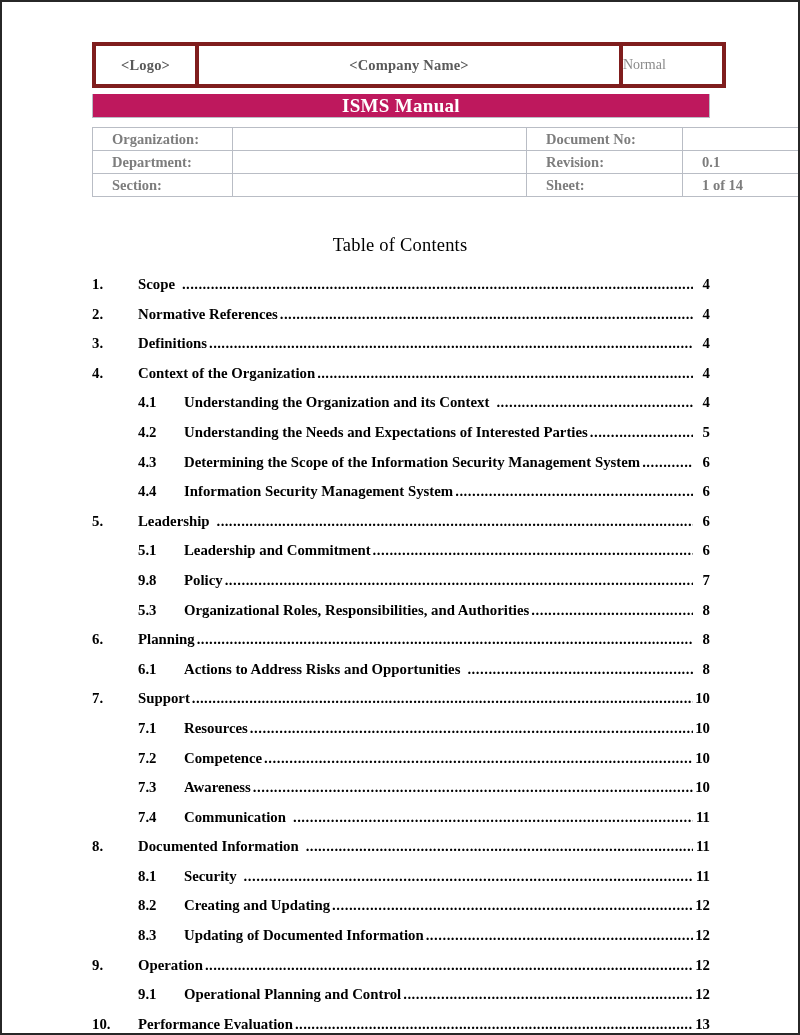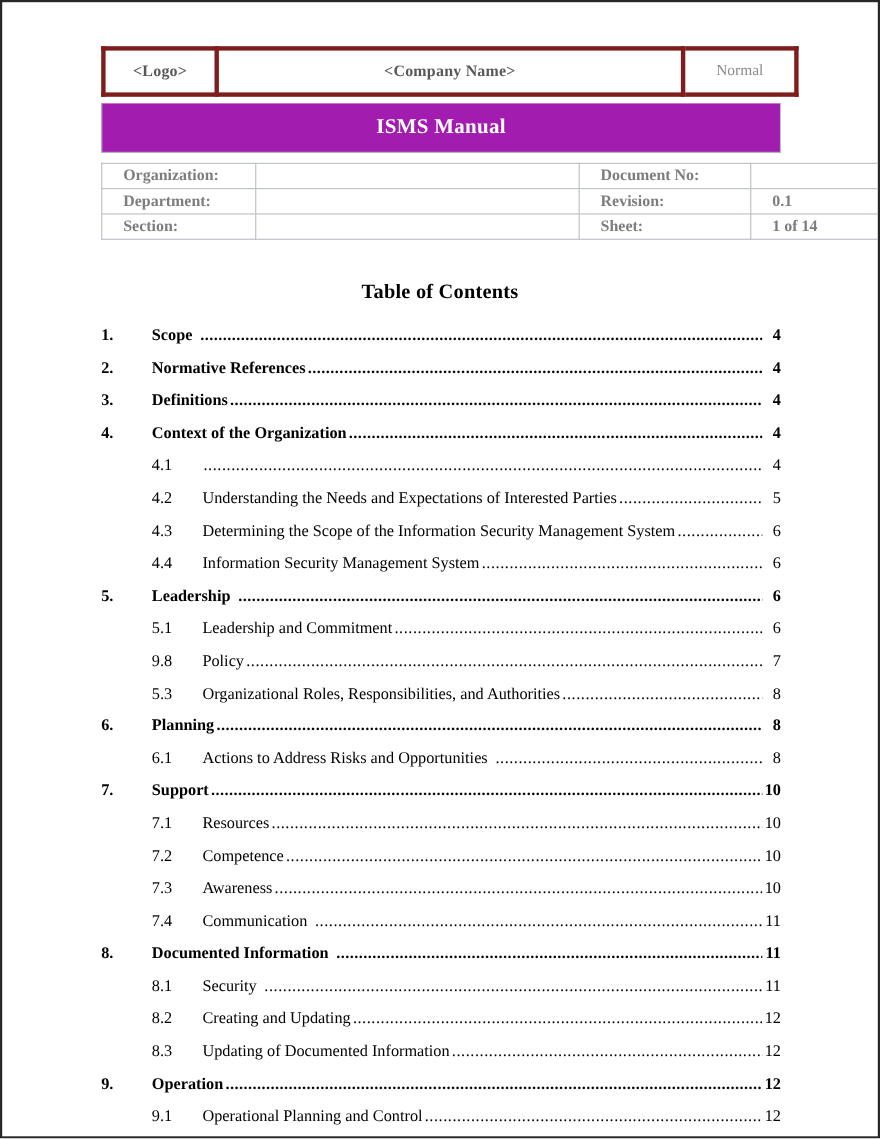--- a/index.html
+++ b/index.html
@@ -53,32 +53,32 @@
   .cell-company {
     width: 420px;
     text-align: center;
     font-weight: bold;
     font-size: 14.5px;
     color: #595959;
     letter-spacing: .2px;
   }
   .cell-normal {
     width: 99px;
-    text-align: center;
+    text-align: left;
     font-size: 14px;
     color: #8a8a8a;
     font-weight: normal;
   }
 
   
   .title-banner {
     width: 618px;
-    height: 45px;
+    height: 24px;
     box-sizing: border-box;
-    background: #a21caf;
+    background: #be185d;
     border: 1px solid #b9bdc5;
     border-top: none;
     display: flex;
     align-items: center;
     justify-content: center;
     margin-top: 6px;
   }
   .title-banner .banner-text {
     color: #ffffff;
     font-weight: bold;
@@ -103,21 +103,21 @@
     font-weight: bold;
   }
   td.meta-label      { width: 101px; }
   td.meta-blank      { width: 255px; }
   td.meta-label2     { width: 117px; }
   td.meta-value      { width: 145px; color: #5e5e5e; }
 
   
   .toc-title {
     text-align: center;
-    font-weight: bold;
+    font-weight: normal;
     font-size: 18.5px;
     margin-top: 38px;
     margin-bottom: 1px;
     letter-spacing: .2px;
   }
 
   .toc-list {
     margin-top: 20px;
   }
 
@@ -160,21 +160,21 @@
     min-width: 16px;
   }
 
   
   .lvl1 { font-weight: bold; }
   .lvl1 .num   { width: 46px; }
   .lvl1 .label { }
   .lvl1 .leader::before { letter-spacing: .4px; }
 
   
-  .lvl2 { font-weight: normal; }
+  .lvl2 { font-weight: bold; }
   .lvl2 .num   { width: 46px; margin-left: 46px; }
 
   
   .gap .label { padding-right: 6px; }
 
 </style>
 </head>
 <body>
 
 <div class="page">
@@ -239,20 +239,21 @@
           <span class="pageno">4</span>
         </div>
         <div class="toc-row lvl1">
           <span class="num">4.</span>
           <span class="label">Context of the Organization</span>
           <span class="leader"></span>
           <span class="pageno">4</span>
         </div>
         <div class="toc-row lvl2 gap">
           <span class="num">4.1</span>
+          <span class="label">Understanding the Organization and its Context</span>
           <span class="leader"></span>
           <span class="pageno">4</span>
         </div>
         <div class="toc-row lvl2">
           <span class="num">4.2</span>
           <span class="label">Understanding the Needs and Expectations of Interested Parties</span>
           <span class="leader"></span>
           <span class="pageno">5</span>
         </div>
         <div class="toc-row lvl2">

